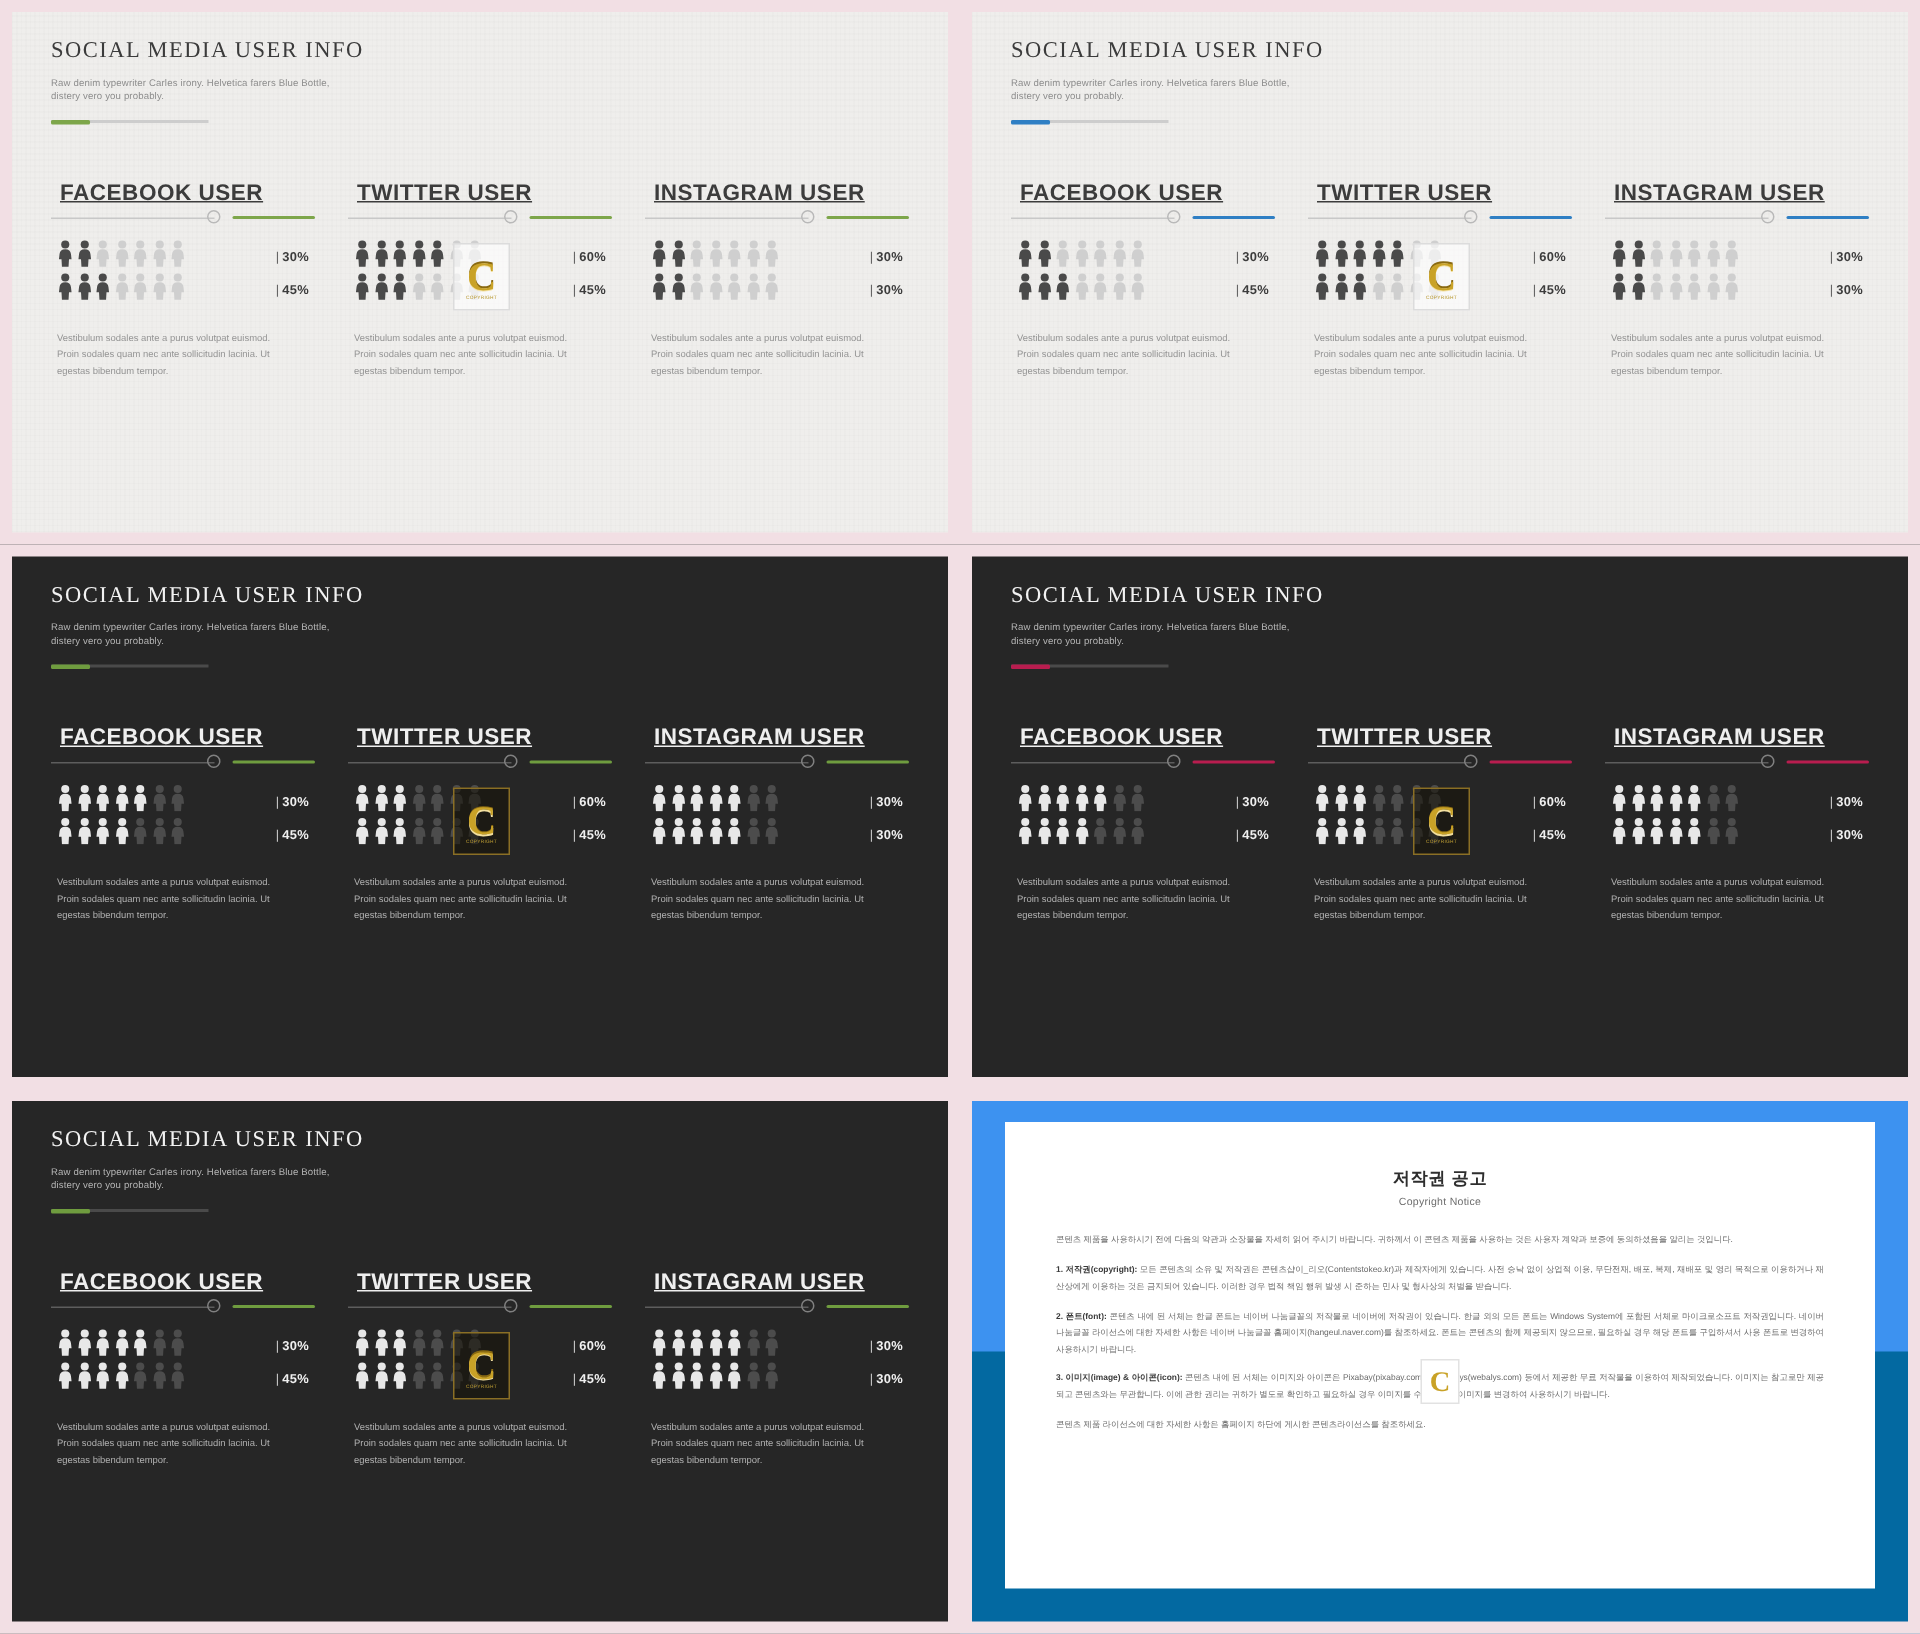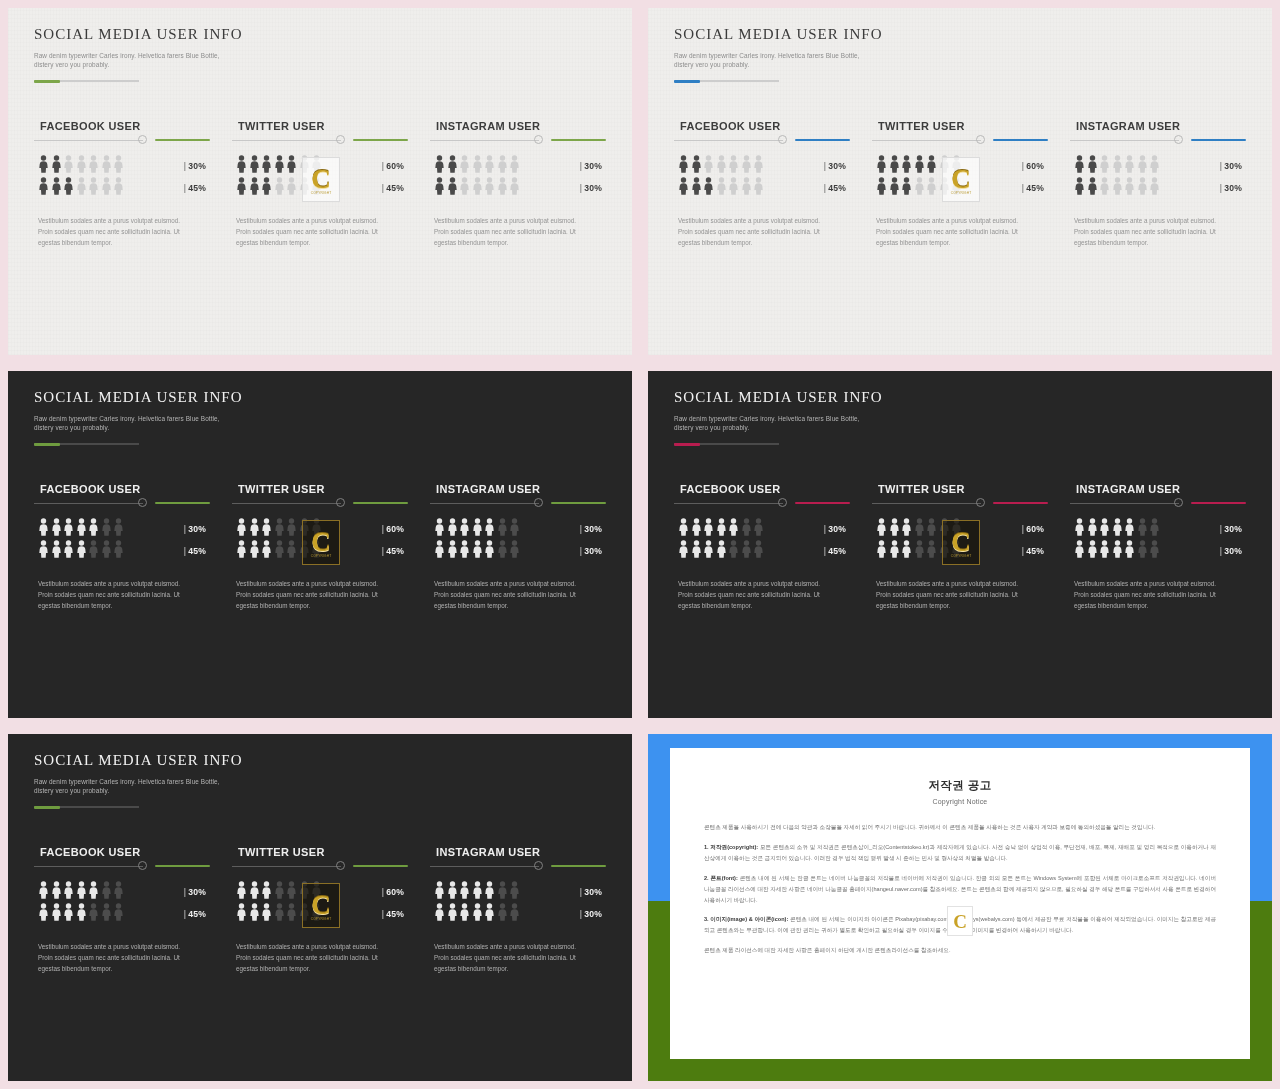--- a/index.html
+++ b/index.html
@@ -70,24 +70,25 @@
     left: 26px; right: 26px;
     top: 112px;
     display: grid;
     grid-template-columns: 1fr 1fr 1fr;
     column-gap: 22px;
   }
 
   .col { position: relative; }
 
   .col-head {
-    font-size: 11px;
+    font-size: 15px;
     font-weight: 700;
     letter-spacing: 0.35px;
     padding-left: 6px;
+    text-decoration: underline;
   }
   .light .col-head { color:#3c3c3c; }
   .dark  .col-head { color:#efefef; }
 
   .head-bar {
     position: relative;
     height: 10px;
     margin-top: 3px;
   }
   .head-bar .left-line {
@@ -153,21 +154,21 @@
     color:#c9a227;
     text-shadow: 0 1px 0 #f3e0a0, 0 -1px 0 #8a6a12;
   }
   .wm .wmtxt {
     position:absolute; bottom:6px; left:0; right:0;
     text-align:center; font-size:3.2px; letter-spacing:.2px;
     color:#b99a33; font-family:"Liberation Sans", sans-serif;
   }
 
   
-  .cslide { background:#4d7c0f; position:relative; overflow:hidden; }
+  .cslide { background:#0369a1; position:relative; overflow:hidden; }
   .cslide .blueband {
     position:absolute; left:0; right:0; top:0; height:167px;
     background:#3d92f0;
   }
   .cpaper {
     position:absolute;
     left: 22px; right: 22px; top: 14px; bottom: 22px;
     background:#ffffff;
     padding: 30px 34px;
   }

